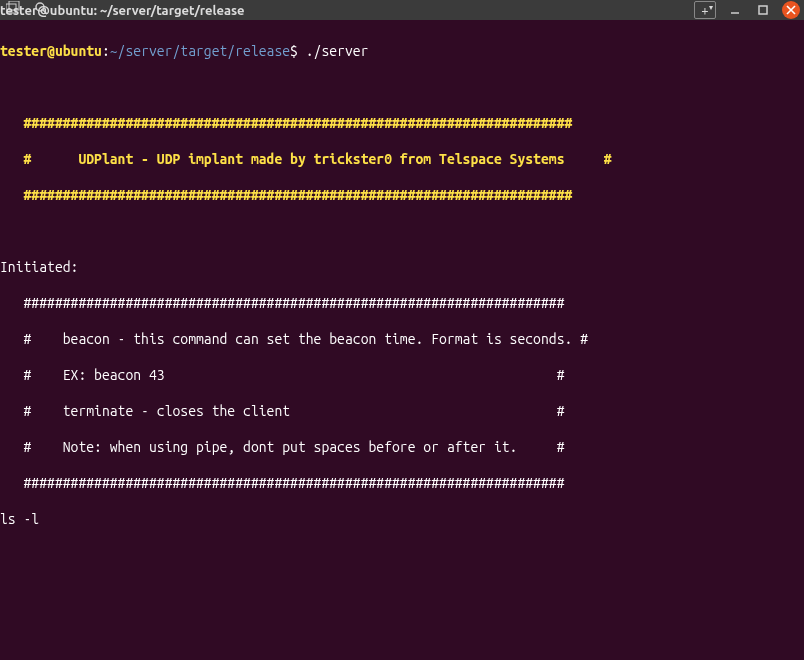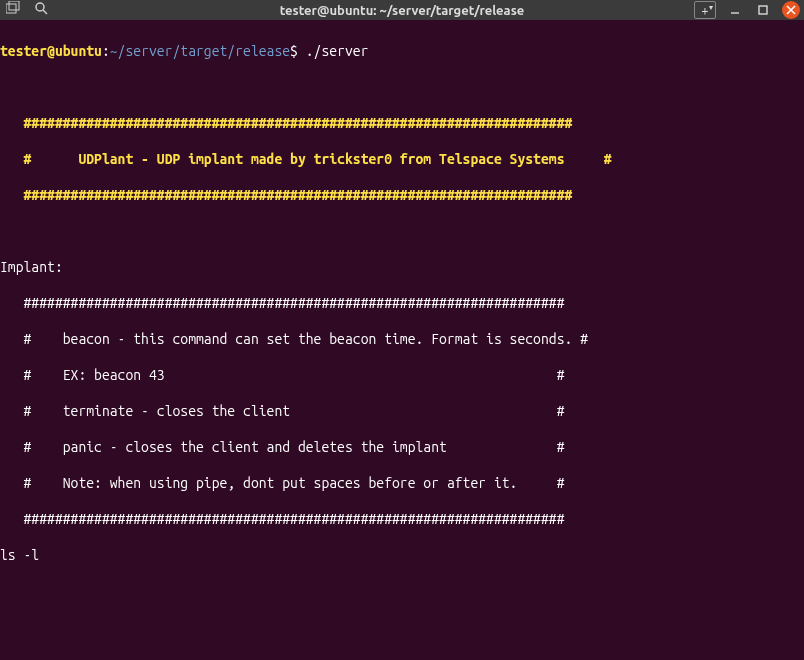--- a/index.html
+++ b/index.html
@@ -26,21 +26,21 @@
   }
   .titlebar-left-icons {
     display: flex;
     align-items: center;
     gap: 14px;
     padding-left: 6px;
   }
   .titlebar-title {
     position: absolute;
     left: 0; right: 0;
-    text-align: center;
+    text-align: left;
     font-weight: bold;
     color: #dcdcdc;
     pointer-events: none;
   }
   .titlebar-right {
     position: absolute;
     right: 4px;
     display: flex;
     align-items: center;
     gap: 10px;
@@ -115,26 +115,25 @@
   </div>
 </div>
 
 <div class="terminal">
 <div class="line"><span class="g">tester@ubuntu</span><span class="w">:</span><span class="b">~/server/target/release</span><span class="w">$</span> <span class="w">./server</span></div>
 <div class="line"></div>
 <div class="line g">   ######################################################################</div>
 <div class="line g">   #      UDPlant - UDP implant made by trickster0 from Telspace Systems     #</div>
 <div class="line g">   ######################################################################</div>
 <div class="line"></div>
-<div class="line w">Implant:</div>
+<div class="line w">Initiated:</div>
 <div class="line w">   #####################################################################</div>
 <div class="line w">   #    beacon - this command can set the beacon time. Format is seconds. #</div>
 <div class="line w">   #    EX: beacon 43                                                  #</div>
 <div class="line w">   #    terminate - closes the client                                  #</div>
-<div class="line w">   #    panic - closes the client and deletes the implant              #</div>
 <div class="line w">   #    Note: when using pipe, dont put spaces before or after it.     #</div>
 <div class="line w">   #####################################################################</div>
 <div class="line w">ls -l</div>
 
 
 
 
 
 
 

